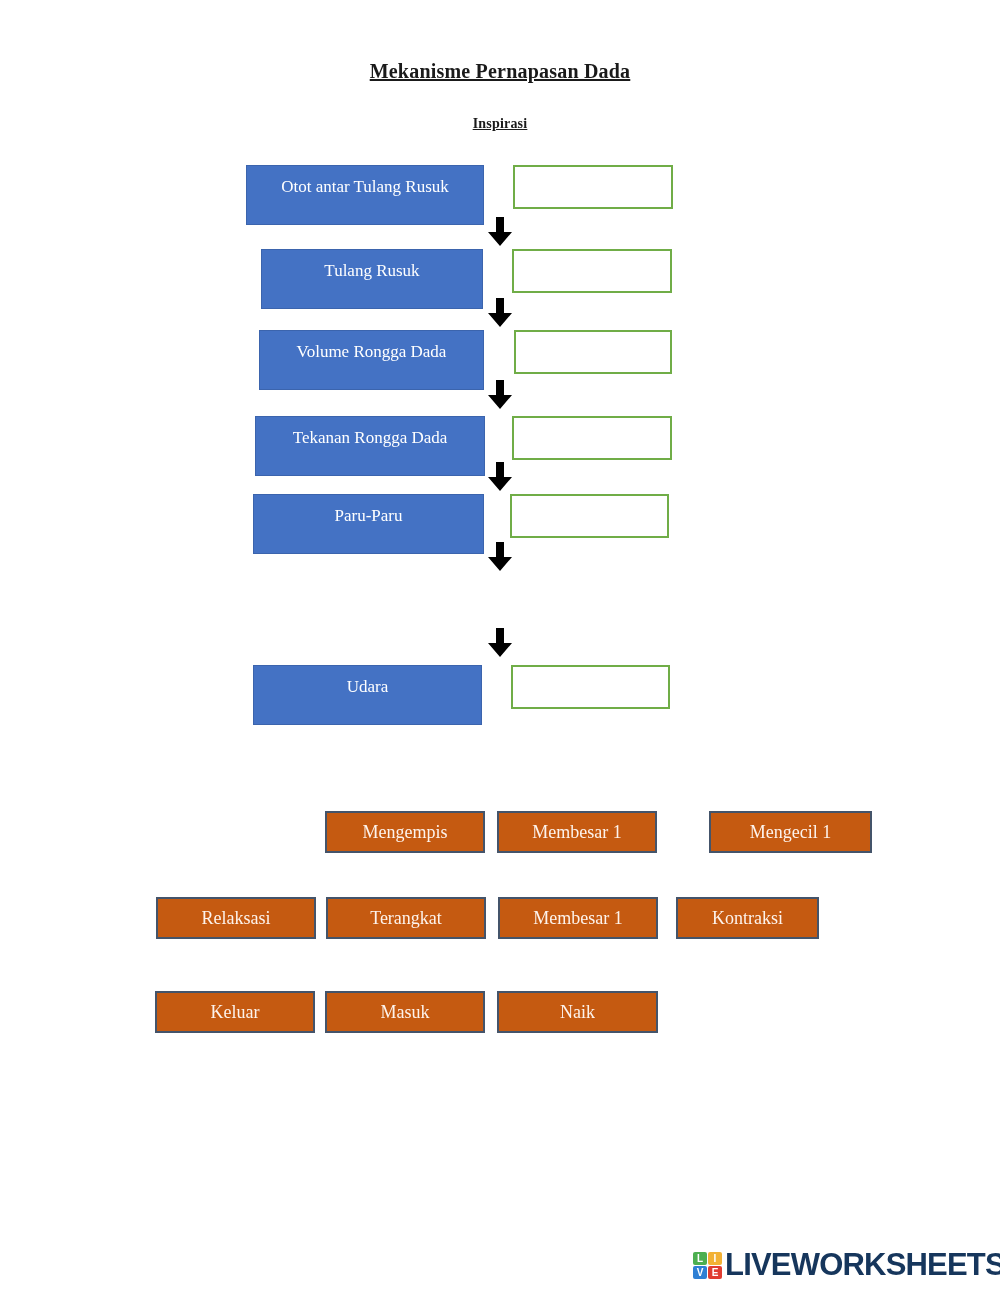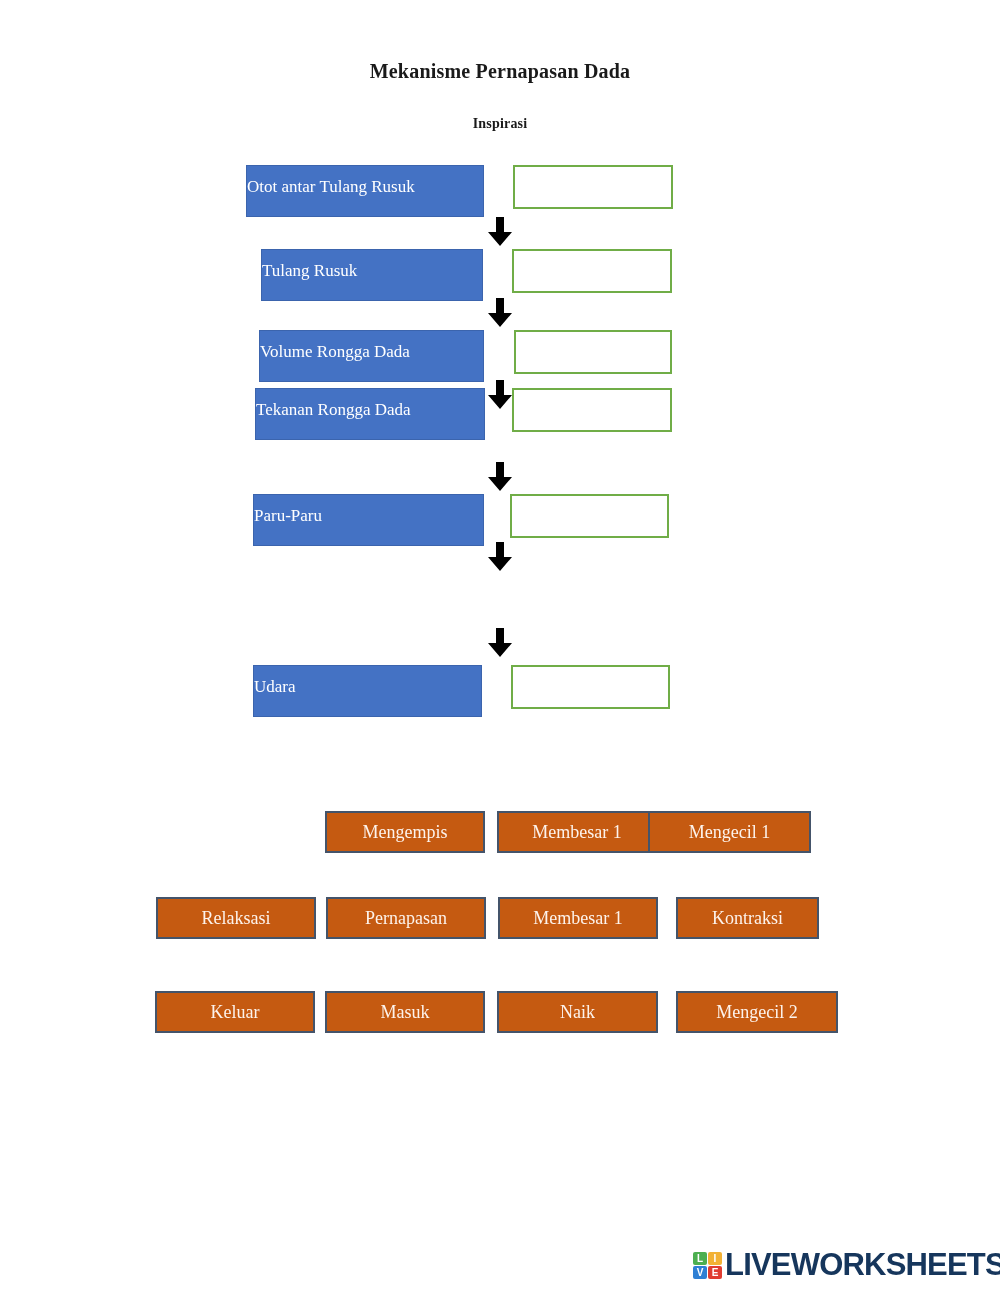--- a/index.html
+++ b/index.html
@@ -20,20 +20,21 @@
   
   .worksheet-title,
   .worksheet-subtitle {
     position: absolute;
     left: 0;
     width: 1000px;
     text-align: center;
     font-family: "Liberation Serif", "DejaVu Serif", serif;
     font-weight: bold;
     color: #1a1a1a;
+    text-decoration: underline;
   }
   .worksheet-title {
     top: 60px;
     font-size: 20px;
     letter-spacing: 0.2px;
   }
   .worksheet-subtitle {
     top: 116px;
     font-size: 14px;
     letter-spacing: 0.2px;
@@ -48,27 +49,28 @@
     height: 730px;
   }
   .flow-row {
     position: absolute;
     left: 0;
     width: 1000px;
     height: 46px;
   }
   .term-box {
     position: absolute;
-    height: 52px;
+    height: 60px;
     box-sizing: border-box;
     background: #4472C4;
     border: 1px solid #3b64ad;
     color: #ffffff;
     font-size: 17px;
     line-height: 42px;
+    text-align: center;
     white-space: nowrap;
     font-family: "Liberation Serif", "DejaVu Serif", serif;
   }
   .answer-box {
     position: absolute;
     height: 44px;
     box-sizing: border-box;
     background: #ffffff;
     border: 2px solid #70ad47;
     cursor: text;
@@ -180,21 +182,21 @@
   <div class="flow-row" style="top:330px">
     <div class="term-box" style="left:259px; width:225px">Volume Rongga Dada</div>
     <div class="answer-box" style="left:514px; width:158px" title=""></div>
   </div>
   <div class="flow-arrow" style="left:487px; top:380px">
     <svg width="26" height="30" viewBox="0 0 26 30" aria-hidden="true">
       <path d="M9 0 H17 V15 H25 L13 29 L1 15 H9 Z" fill="#000000"></path>
     </svg>
   </div>
 
-  <div class="flow-row" style="top:388px">
+  <div class="flow-row" style="top:416px">
     <div class="term-box" style="left:255px; width:230px">Tekanan Rongga Dada</div>
     <div class="answer-box" style="left:512px; width:160px" title=""></div>
   </div>
   <div class="flow-arrow" style="left:487px; top:462px">
     <svg width="26" height="30" viewBox="0 0 26 30" aria-hidden="true">
       <path d="M9 0 H17 V15 H25 L13 29 L1 15 H9 Z" fill="#000000"></path>
     </svg>
   </div>
 
   <div class="flow-row" style="top:494px">
@@ -218,35 +220,34 @@
     <div class="answer-box" style="left:511px; width:159px" title=""></div>
   </div>
 
 </div>
 
 <div id="word-bank">
 
   <div class="bank-row" style="top:11px">
     <div class="bank-chip" style="left:325px; width:160px">Mengempis</div>
     <div class="bank-chip" style="left:497px; width:160px">Membesar 1</div>
-    <div class="bank-chip" style="left:648px; width:163px">Mengecil 1</div>
+    <div class="bank-chip" style="left:709px; width:163px">Mengecil 1</div>
   </div>
 
   <div class="bank-row" style="top:97px">
     <div class="bank-chip" style="left:156px; width:160px">Relaksasi</div>
-    <div class="bank-chip" style="left:326px; width:160px">Pernapasan</div>
+    <div class="bank-chip" style="left:326px; width:160px">Terangkat</div>
     <div class="bank-chip" style="left:498px; width:160px">Membesar 1</div>
     <div class="bank-chip" style="left:676px; width:143px">Kontraksi</div>
   </div>
 
   <div class="bank-row" style="top:191px">
     <div class="bank-chip" style="left:155px; width:160px">Keluar</div>
     <div class="bank-chip" style="left:325px; width:160px">Masuk</div>
     <div class="bank-chip" style="left:497px; width:161px">Naik</div>
-    <div class="bank-chip" style="left:676px; width:162px">Mengecil 2</div>
   </div>
 
 </div>
 
 <div id="lw-logo">
   <div class="lw-tiles">
     <div class="lw-tile t-l">L</div>
     <div class="lw-tile t-i">I</div>
     <div class="lw-tile t-v">V</div>
     <div class="lw-tile t-e">E</div>

